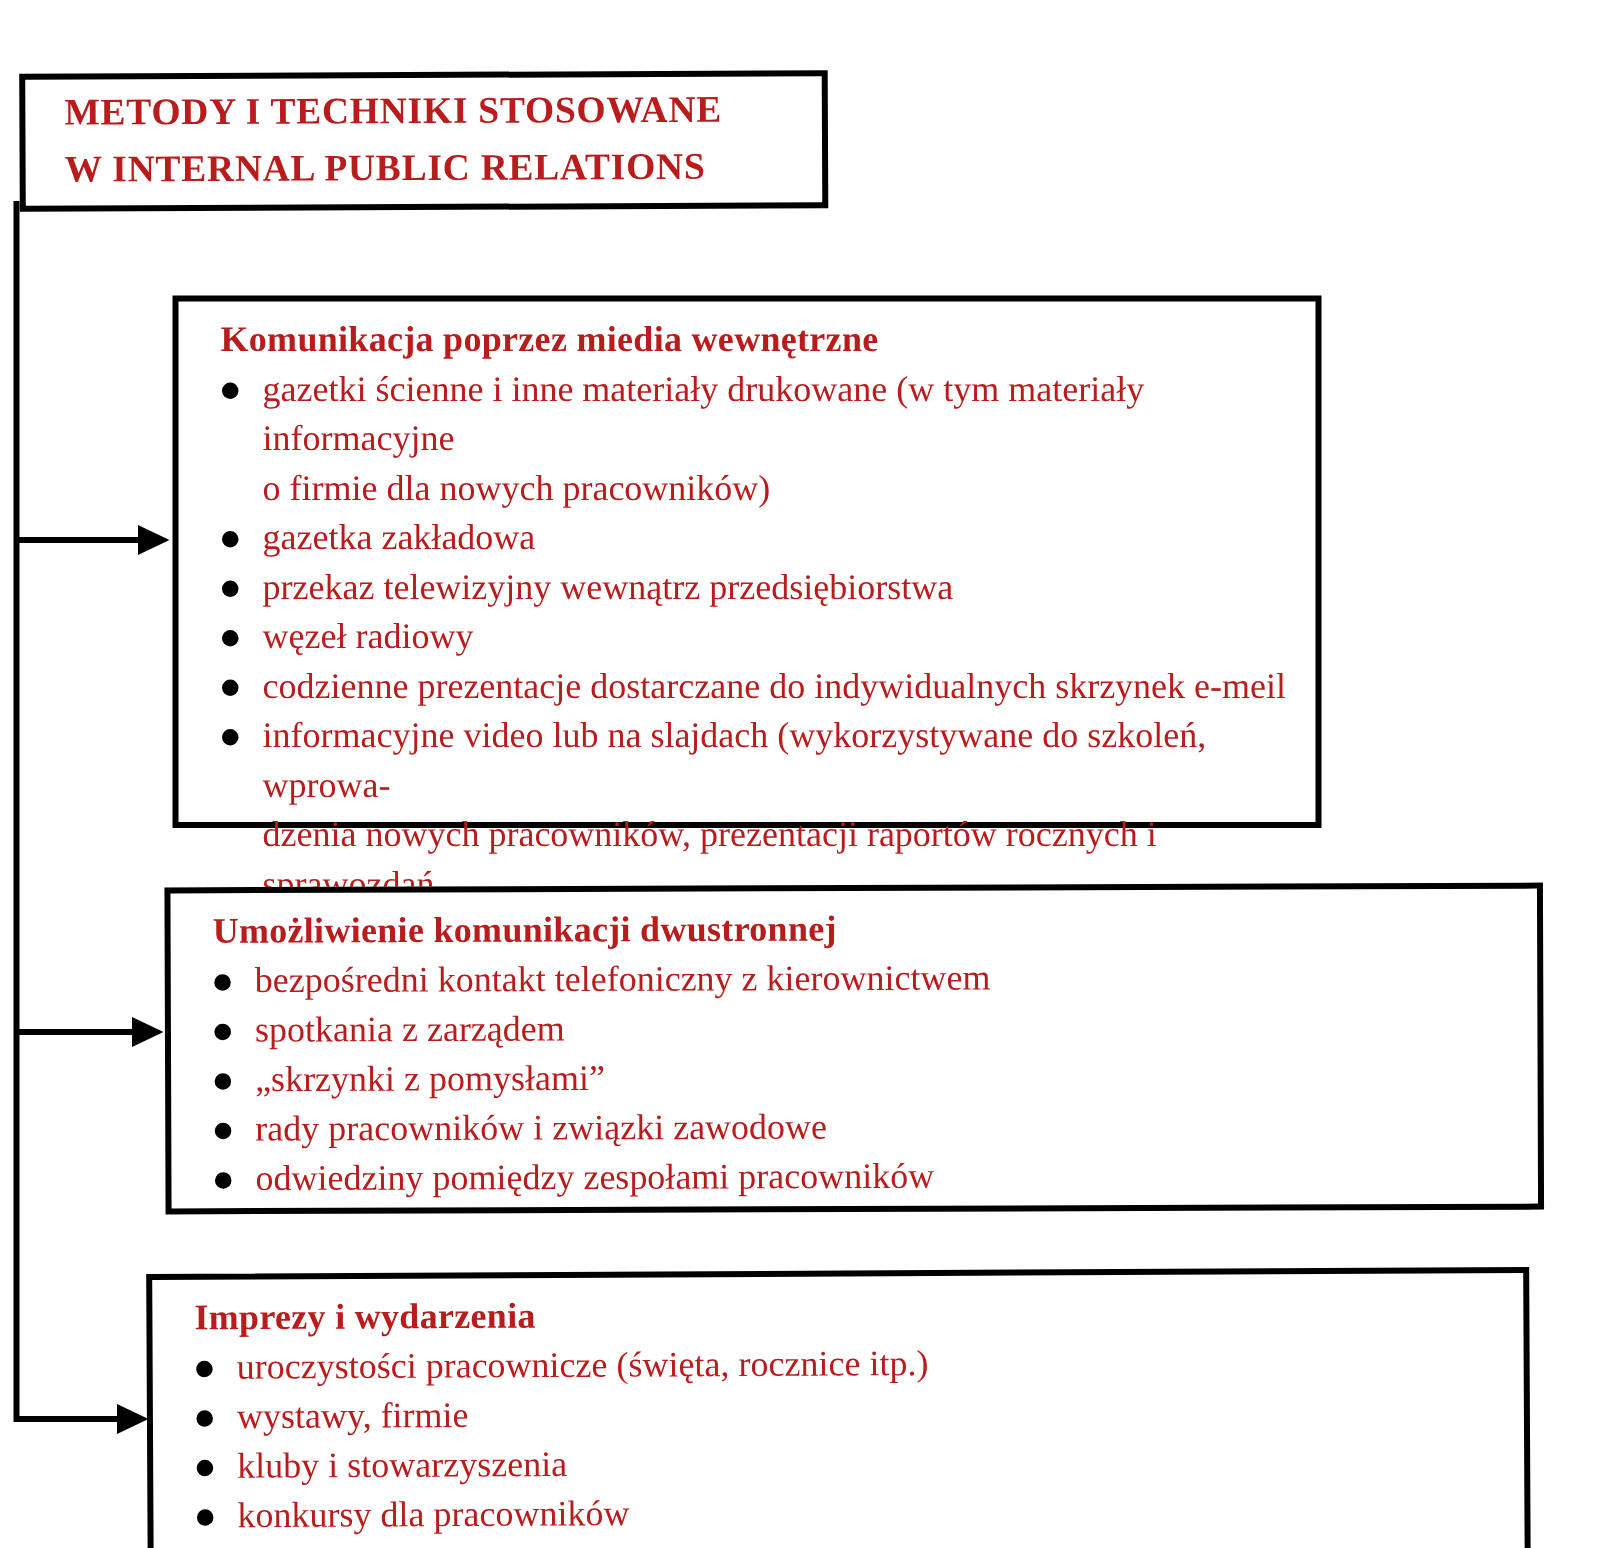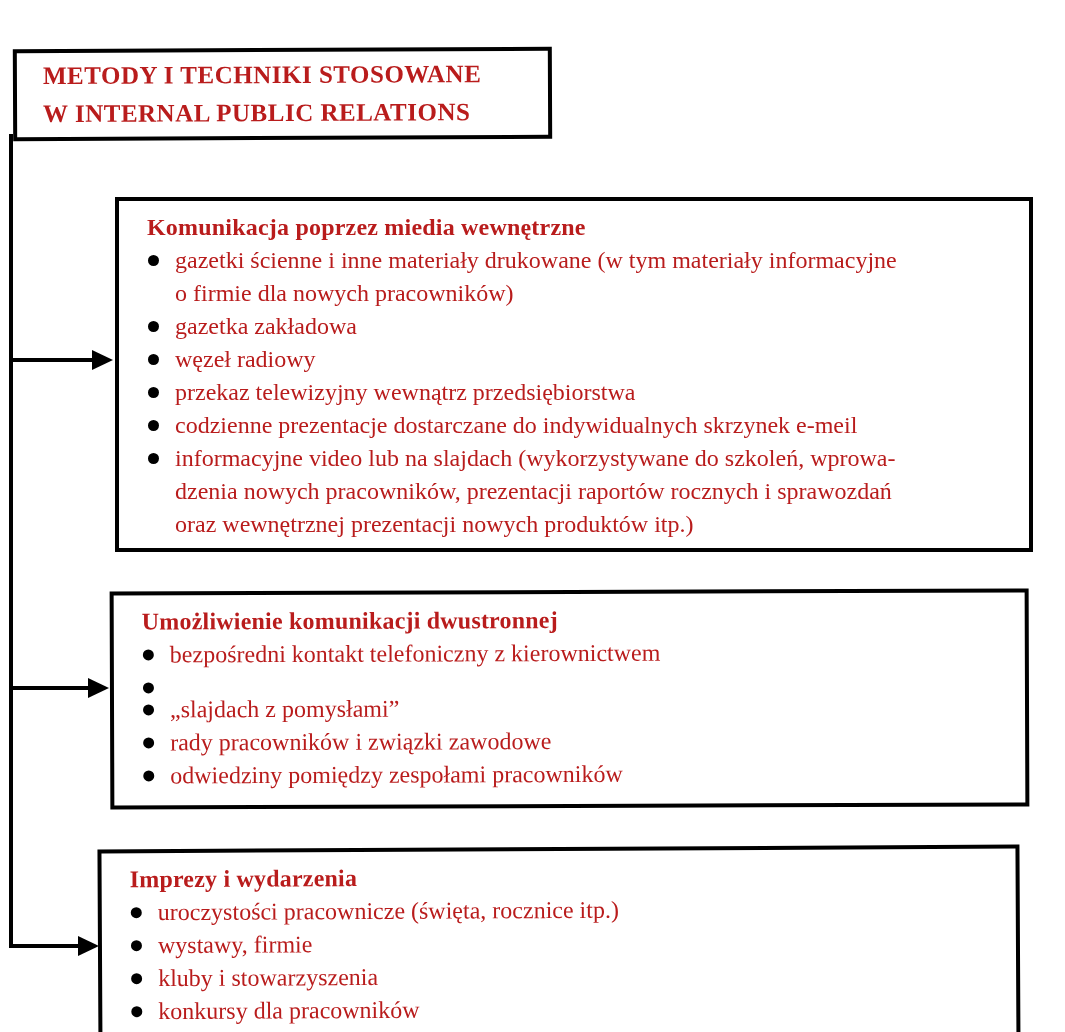--- a/index.html
+++ b/index.html
@@ -67,21 +67,21 @@
   .arrow-3 { left: 11px; top: 901px; width: 68px; }
 
   
   .method-box {
     position: absolute;
     border: 4px solid #000000;
     box-sizing: border-box;
     padding: 10px 14px 6px 28px;
     background: #ffffff;
   }
-  .box-1 { left: 115px; top: 154px; width: 918px; height: 355px; }
+  .box-1 { left: 115px; top: 154px; width: 766px; height: 355px; }
   .box-2 { left: 110px; top: 547px; width: 919px; height: 218px; transform: rotate(-0.2deg); }
   .box-3 { left: 98px;  top: 804px; width: 922px; height: 212px; transform: rotate(-0.3deg); }
 
   .box-header {
     font-weight: bold;
     font-size: 24px;
     line-height: 33px;
     letter-spacing: 0.2px;
     white-space: nowrap;
   }
@@ -131,25 +131,25 @@
           <span class="bullet-dot"></span>
           <span class="bullet-text">gazetki ścienne i inne materiały drukowane (w tym materiały informacyjne
 o firmie dla nowych pracowników)</span>
         </div>
         <div class="bullet-item">
           <span class="bullet-dot"></span>
           <span class="bullet-text">gazetka zakładowa</span>
         </div>
         <div class="bullet-item">
           <span class="bullet-dot"></span>
+          <span class="bullet-text">przekaz telewizyjny wewnątrz przedsiębiorstwa</span>
+        </div>
+        <div class="bullet-item">
+          <span class="bullet-dot"></span>
           <span class="bullet-text">węzeł radiowy</span>
-        </div>
-        <div class="bullet-item">
-          <span class="bullet-dot"></span>
-          <span class="bullet-text">przekaz telewizyjny wewnątrz przedsiębiorstwa</span>
         </div>
         <div class="bullet-item">
           <span class="bullet-dot"></span>
           <span class="bullet-text">codzienne prezentacje dostarczane do indywidualnych skrzynek e-meil</span>
         </div>
         <div class="bullet-item">
           <span class="bullet-dot"></span>
           <span class="bullet-text">informacyjne video lub na slajdach (wykorzystywane do szkoleń, wprowa-
 dzenia nowych pracowników, prezentacji raportów rocznych i sprawozdań
 oraz wewnętrznej prezentacji nowych produktów itp.)</span>
@@ -159,24 +159,25 @@
 
   <div class="method-box box-2">
     <div class="box-header">Umożliwienie komunikacji dwustronnej</div>
     <div class="bullet-list">
         <div class="bullet-item">
           <span class="bullet-dot"></span>
           <span class="bullet-text">bezpośredni kontakt telefoniczny z kierownictwem</span>
         </div>
         <div class="bullet-item">
           <span class="bullet-dot"></span>
-        </div>
-        <div class="bullet-item">
-          <span class="bullet-dot"></span>
-          <span class="bullet-text">„slajdach z pomysłami”</span>
+          <span class="bullet-text">spotkania z zarządem</span>
+        </div>
+        <div class="bullet-item">
+          <span class="bullet-dot"></span>
+          <span class="bullet-text">„skrzynki z pomysłami”</span>
         </div>
         <div class="bullet-item">
           <span class="bullet-dot"></span>
           <span class="bullet-text">rady pracowników i związki zawodowe</span>
         </div>
         <div class="bullet-item">
           <span class="bullet-dot"></span>
           <span class="bullet-text">odwiedziny pomiędzy zespołami pracowników</span>
         </div>
       </div>

